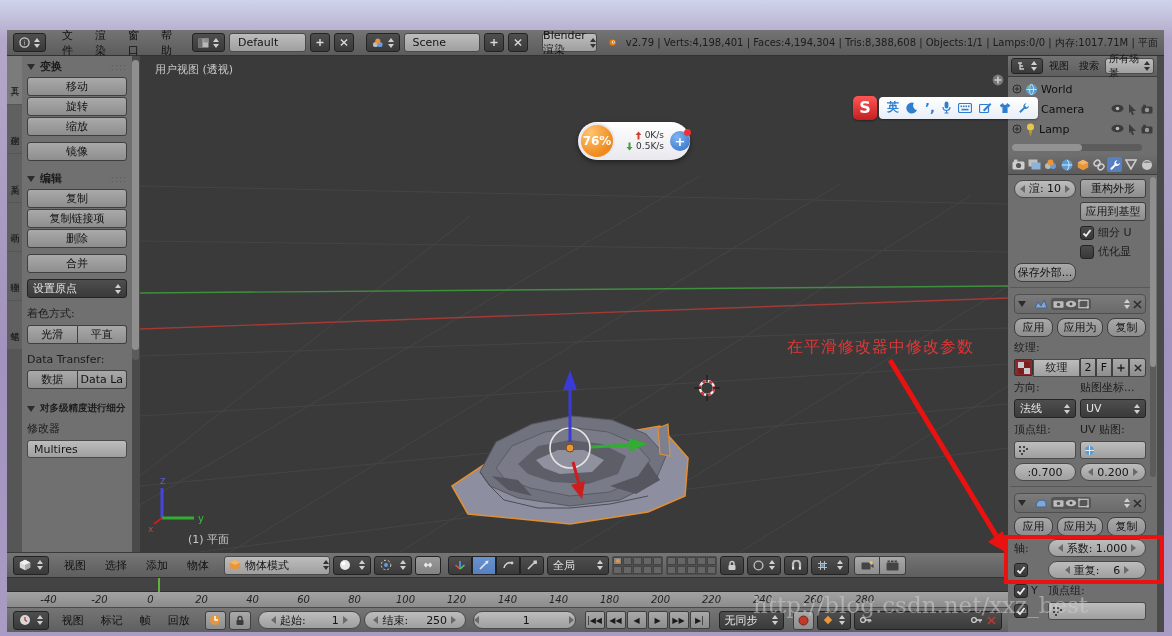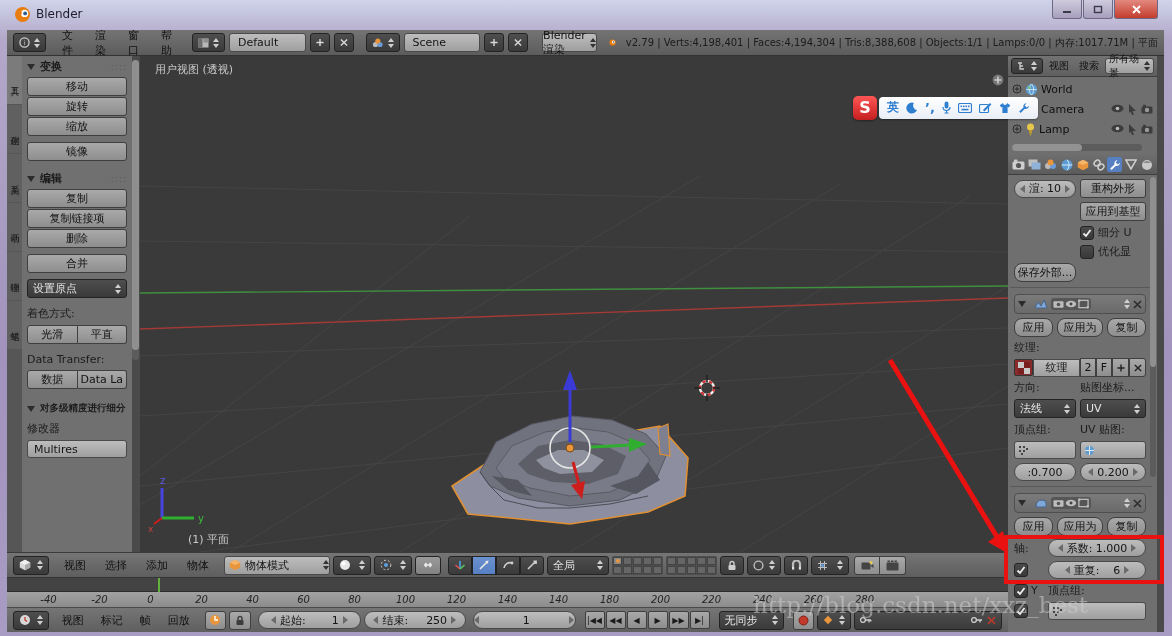--- a/index.html
+++ b/index.html
@@ -124,46 +124,20 @@
   #watermark{left:753px;top:592px;font-family:"DejaVu Serif","Liberation Serif",serif;
     font-size:23px;color:rgba(205,205,205,.55);z-index:45;letter-spacing:0px;}
   #arrow-ovl{left:0;top:0;width:1172px;height:636px;pointer-events:none;z-index:39;}
   svg.i{display:block;}
 </style>
 </head>
 <body>
 
 <div id="stage">
 
-  <div id="titlebar" class="abs">
-    <svg class="abs win-logo i" viewBox="0 0 16 16">
-      <circle cx="8" cy="8" r="7" fill="#e87d0d"></circle>
-        <circle cx="10" cy="7" r="3.4" fill="#fff"></circle>
-        <circle cx="10.5" cy="7" r="1.8" fill="#2b5d8f"></circle>
-      <path d="M2 10 L8 5 L6 10 Z" fill="#e87d0d"></path>
-    </svg>
-    <div class="abs win-title">Blender</div>
-    <div class="abs win-controls">
-      <div class="wbtn">
-          <svg class="i" width="10" height="9" viewBox="0 0 10 9">
-            <rect x="1" y="6" width="8" height="2" fill="#3a3a4a"></rect>
-          </svg>
-        </div>
-      <div class="wbtn">
-          <svg class="i" width="10" height="9" viewBox="0 0 10 9">
-            <rect x="1.5" y="1.5" width="7" height="6" fill="none" stroke="#3a3a4a" stroke-width="1.4"></rect>
-          </svg>
-        </div>
-      <div class="wbtn close">
-          <svg class="i" width="11" height="9" viewBox="0 0 11 9">
-            <path d="M2 1 L9 8 M9 1 L2 8" stroke="#fff" stroke-width="1.8"></path>
-          </svg>
-        </div>
-    </div>
-  </div>
 
   <div id="content" class="abs"></div>
 
   <div id="bheader" class="abs">
     <div class="dd" style="width:36px">
       <svg class="i" width="11" height="11" viewBox="0 0 12 12">
           <circle cx="6" cy="6" r="5" fill="none" stroke="#cfcfcf" stroke-width="1.4"></circle>
           <text x="6" y="8.6" font-size="7" fill="#cfcfcf" text-anchor="middle">i</text>
         </svg>
       <span class="ud">
@@ -990,20 +964,38 @@
       <svg class="i" width="12" height="8" viewBox="0 0 12 8">
           <circle cx="3" cy="4" r="2.4" fill="none" stroke="#cfcfcf" stroke-width="1.3"></circle>
           <path d="M5.4 4 H11 M9 4 V6.5" stroke="#cfcfcf" stroke-width="1.3"></path>
         </svg>
       <svg class="i" width="9" height="9" viewBox="0 0 9 9">
           <path d="M1 1 L8 8 M8 1 L1 8" stroke="#c0392b" stroke-width="1.6"></path>
         </svg>
     </div>
   </div>
 
+  <div id="speedwidget" class="abs">
+    <div id="sw-circle">76%</div>
+    <div class="sw-rates">
+      <div class="sw-row">
+          <svg class="i" width="7" height="9" viewBox="0 0 7 9">
+            <path d="M3.5 0.5 L6.5 4 H4.5 V8.5 H2.5 V4 H0.5 Z" fill="#d04030"></path>
+          </svg>
+          <span>0K/s</span>
+        </div>
+      <div class="sw-row">
+          <svg class="i" width="7" height="9" viewBox="0 0 7 9">
+            <path d="M3.5 8.5 L0.5 5 H2.5 V0.5 H4.5 V5 H6.5 Z" fill="#3f9f3f"></path>
+          </svg>
+          <span>0.5K/s</span>
+        </div>
+    </div>
+    <div id="sw-plus">+</div>
+  </div>
 
   <div id="sogou" class="abs">
     <div id="sogou-logo">S</div>
     <div id="sogou-bar">
       <span>英</span>
       <svg class="i" width="12" height="12" viewBox="0 0 12 12">
           <path d="M8 1 A5.5 5.5 0 1 0 11 8 A4.4 4.4 0 0 1 8 1 Z" fill="#2f7fd0"></path>
         </svg>
       <span style="font-size:13px;line-height:8px">’,</span>
       <svg class="i" width="9" height="13" viewBox="0 0 9 13">
@@ -1026,20 +1018,21 @@
         </svg>
       <svg class="i" width="12" height="12" viewBox="0 0 12 12">
           <path d="M4 1 L0.8 3.2 L2.2 5.6 L3.4 4.8 V11 H8.6 V4.8 L9.8 5.6 L11.2 3.2 L8 1 A2 2 0 0 1 4 1 Z" fill="#2f7fd0"></path>
         </svg>
       <svg class="i" width="12" height="12" viewBox="0 0 12 12">
           <path d="M8.5 1.2 a3.2 3.2 0 0 0 -3 4.2 L1.2 9.6 L2.6 11 L6.8 6.8 a3.2 3.2 0 0 0 4.2 -3 L8.8 5.6 L6.6 3.4 Z" fill="#2f7fd0"></path>
         </svg>
     </div>
   </div>
 
+  <div id="annotation-text" class="abs">在平滑修改器中修改参数</div>
   <svg id="arrow-ovl" class="abs i" viewBox="0 0 1172 636">
     <line x1="890" y1="360" x2="997" y2="537" stroke="#ea1111" stroke-width="5"></line>
     <polygon points="1007,553 988,542 1003,531" fill="#ea1111"></polygon>
   </svg>
   <div id="red-rect" class="abs"></div>
   <div id="watermark" class="abs">http://blog.csdn.net/xxz_best</div>
 
 </div>
 
 </body></html>

